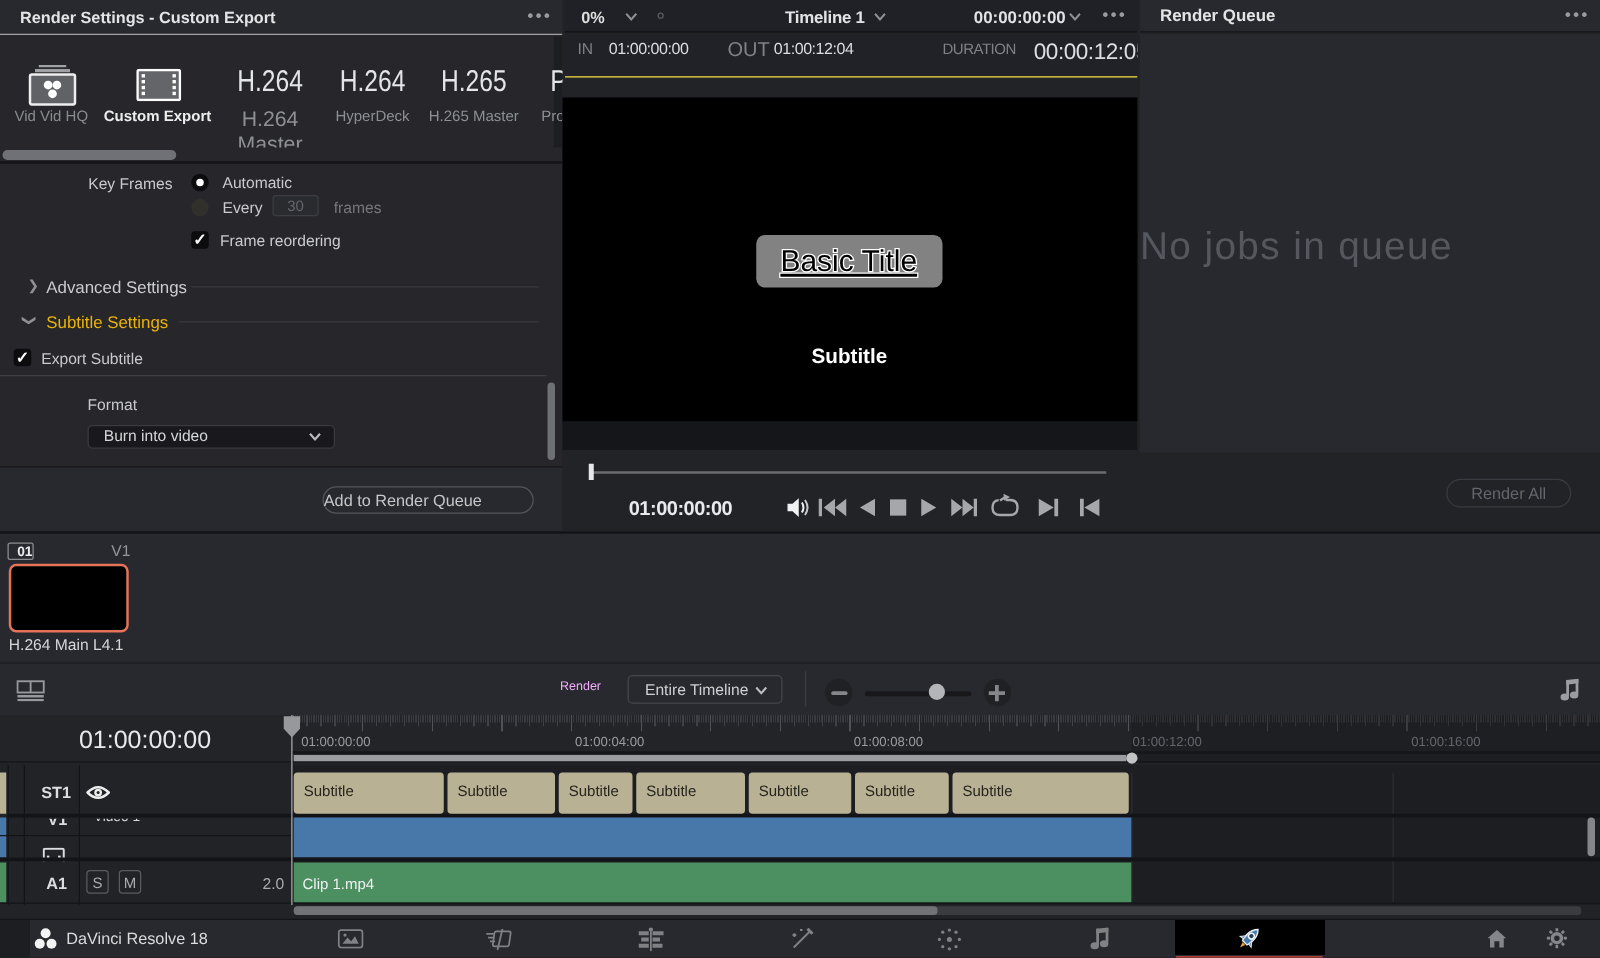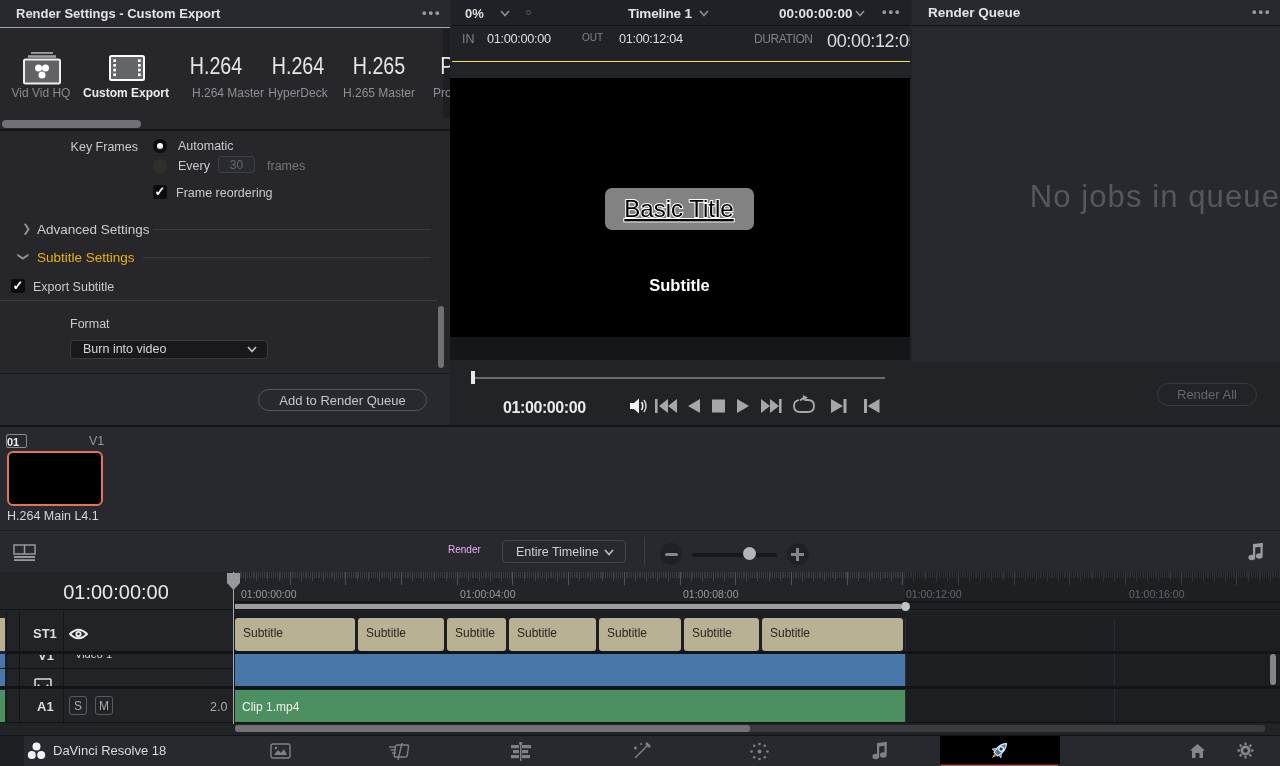--- a/index.html
+++ b/index.html
@@ -36,21 +36,21 @@
           <rect x="4.3" y="13.7" width="2.7" height="2.7"></rect>
           <rect x="4.3" y="18.4" width="2.7" height="2.7"></rect>
         <rect x="29" y="4.3" width="2.7" height="2.7"></rect>
           <rect x="29" y="9" width="2.7" height="2.7"></rect>
           <rect x="29" y="13.7" width="2.7" height="2.7"></rect>
           <rect x="29" y="18.4" width="2.7" height="2.7"></rect>
       </g>
     </svg>
     <span class="abs" style="left:75px;top:57px;width:102px;text-align:center;font-size:12px;color:#eceded;font-weight:bold;white-space:nowrap">Custom Export</span>
     <div class="abs" style="left:168px;top:23px;width:96px;text-align:center;font-size:24px;color:#e4e5e7;transform:scaleX(0.82)">H.264</div>
-    <span class="abs" style="left:168px;top:57px;width:96px;text-align:right;font-size:12px;color:#8e9094">H.264 Master</span>
+    <span class="abs" style="left:168px;top:57px;width:96px;text-align:center;font-size:17px;color:#8e9094">H.264 Master</span>
     <div class="abs" style="left:250px;top:23px;width:96px;text-align:center;font-size:24px;color:#e4e5e7;transform:scaleX(0.82)">H.264</div>
     <span class="abs" style="left:250px;top:57px;width:96px;text-align:center;font-size:12px;color:#8e9094">HyperDeck</span>
     <div class="abs" style="left:331px;top:23px;width:96px;text-align:center;font-size:24px;color:#e4e5e7;transform:scaleX(0.82)">H.265</div>
     <span class="abs" style="left:331px;top:57px;width:96px;text-align:center;font-size:12px;color:#8e9094">H.265 Master</span>
     <div class="abs" style="left:439px;top:23px;font-size:24px;color:#e4e5e7;z-index:2;transform:scaleX(0.85)">P</div>
     <span class="abs" style="left:433px;top:57px;font-size:12px;color:#8e9094">Pro</span>
   </div>
 
   <div class="abs" style="left:2px;top:120px;width:139px;height:8px;border-radius:4px;background:#6f7176"></div>
   <div class="abs" style="left:0px;top:129px;width:450px;height:1.5px;background:#141519"></div>
@@ -80,21 +80,21 @@
     <span class="abs" style="left:70px;top:187px">Format</span>
     <div class="abs" style="left:70px;top:210px;width:198px;height:19px;background:#19191d;border:1px solid #3a3b3f;border-radius:4px;color:#d5d6d8;font-size:12.5px;line-height:17px;padding-left:12px">Burn into video
       <svg class="abs" style="right:10px;top:5px" width="10" height="7" viewBox="0 0 10 7">
           <path d="M1 1 L5 5.5 L9 1" fill="none" stroke="#babbbe" stroke-width="1.8"></path>
         </svg>
     </div>
     <div class="abs" style="left:438px;top:176px;width:6px;height:62px;border-radius:3px;background:#6f7074"></div>
   </div>
 
   <div class="abs" style="left:0;top:373px;width:450px;height:52px;background:#28292e;border-top:1px solid #17181b">
-    <div class="abs" style="left:258px;top:15px;width:169px;height:22px;border:1px solid #53555a;border-radius:12px;color:#c6c7c9;font-size:13px;text-align:center;line-height:21px">Add to Render Queue</div>
+    <div class="abs" style="left:258px;top:15px;width:169px;height:22px;border:1px solid #53555a;border-radius:12px;color:#c6c7c9;font-size:13px;line-height:21px">Add to Render Queue</div>
   </div>
 </div>
 
 <div class="abs" style="left:450px;top:0;width:460px;height:425px;background:#222327">
   <div class="abs" style="left:2px;top:0;width:458px;height:26px;background:#202126;border-bottom:1px solid #101114">
     <span class="abs" style="left:13px;top:6px;font-size:13px;font-weight:bold;color:#dededf">0%</span>
     <svg class="abs" style="left:48px;top:10px" width="10" height="7" viewBox="0 0 10 7">
         <path d="M1 1 L5 5.5 L9 1" fill="none" stroke="#8e8f93" stroke-width="1.6"></path>
       </svg>
     <div class="abs" style="left:74px;top:10px;width:5px;height:5px;border-radius:50%;border:1px solid #5b5c60"></div>
@@ -104,21 +104,21 @@
       </svg>
     <span class="abs" style="left:327px;top:6px;font-size:13.5px;font-weight:bold;color:#e2e3e5">00:00:00:00</span>
     <svg class="abs" style="left:403px;top:10px" width="10" height="7" viewBox="0 0 10 7">
         <path d="M1 1 L5 5.5 L9 1" fill="none" stroke="#8e8f93" stroke-width="1.6"></path>
       </svg>
     <span class="abs dots" style="left:430px;top:4px">•••</span>
   </div>
   <div class="abs" style="left:2px;top:27px;width:458px;height:35px;background:#212227;border-bottom:1px solid #fde047">
     <span class="abs" style="left:10px;top:5px;color:#808186;font-size:12.5px">IN</span>
     <span class="abs" style="left:35px;top:4px;color:#dcdde0;font-size:12.8px;letter-spacing:-0.35px">01:00:00:00</span>
-    <span class="abs" style="left:130px;top:5px;color:#808186;font-size:10px">OUT</span>
+    <span class="abs" style="left:130px;top:5px;color:#808186;font-size:16px">OUT</span>
     <span class="abs" style="left:167px;top:4px;color:#dcdde0;font-size:12.8px;letter-spacing:-0.35px">01:00:12:04</span>
     <span class="abs" style="left:302px;top:5px;color:#808186;font-size:12px;letter-spacing:-0.4px">DURATION</span>
     <span class="abs" style="left:375px;top:4px;color:#dcdde0;font-size:18px;letter-spacing:-0.35px">00:00:12:05</span>
   </div>
   
   <div class="abs" style="left:0px;top:360px;width:460px;height:65px;background:#222327"></div>
   <div class="abs" style="left:0px;top:337px;width:460px;height:23px;background:#15161a"></div>
   <div class="abs" style="left:0px;top:78px;width:477px;height:259px;background:#000">
     <div class="abs" style="left:155px;top:110px;width:149px;height:42px;background:#828282;border-radius:7px"></div>
     <svg class="abs" style="left:155px;top:110px" width="149" height="42" viewBox="0 0 149 42">
@@ -175,29 +175,29 @@
       </g>
   </svg>
 </div>
 
 <div class="abs" style="left:910px;top:0;width:370px;height:425px;background:#222327">
   <div class="abs" style="left:2px;top:0;width:368px;height:26px;background:#28292e;border-bottom:1px solid #141518">
     <span class="abs" style="left:16px;top:5px;font-size:13.5px;font-weight:bold;color:#e3e4e6">Render Queue</span>
     <span class="abs dots" style="left:340px;top:4px">•••</span>
   </div>
   <div class="abs" style="left:2px;top:27px;width:368px;height:335px;background:#28292e">
-    <div class="abs" style="left:0;top:152px;width:368px;text-align:right;font-size:31px;color:#54575e;letter-spacing:1.1px">No jobs in queue</div>
+    <div class="abs" style="left:0;top:152px;width:368px;text-align:left;font-size:31px;color:#54575e;letter-spacing:1.1px">No jobs in queue</div>
   </div>
   <div class="abs" style="left:2px;top:363px;width:368px;height:62px;background:#222327">
     <div class="abs" style="left:245px;top:20px;width:100px;height:23px;border:1px solid #3a3b40;border-radius:12px;color:#63666d;font-size:13px;text-align:center;line-height:22px">Render All</div>
   </div>
 </div>
 
 <div class="abs" style="left:0;top:425px;width:1280px;height:105px;background:#28292e;border-top:2px solid #131417">
-  <div class="abs" style="left:6px;top:7px;width:21px;height:14px;border:1px solid #8b8c90;border-radius:2px;color:#eceded;font-size:11px;font-weight:bold;text-align:left;line-height:14px">01</div>
+  <div class="abs" style="left:6px;top:7px;width:21px;height:14px;border:1px solid #8b8c90;border-radius:2px;color:#eceded;font-size:11px;font-weight:bold;text-align:right;line-height:14px">01</div>
   <span class="abs" style="left:89px;top:7px;color:#95969a;font-size:12.5px">V1</span>
   <div class="abs" style="left:7px;top:24px;width:96px;height:55px;background:#000;border:2px solid #e4735a;border-radius:6px"></div>
   <span class="abs" style="left:7px;top:82px;color:#d5d6d8;font-size:12.5px">H.264 Main L4.1</span>
 </div>
 
 <div class="abs" style="left:0;top:530px;width:1280px;height:42px;background:#28292e;border-top:1px solid #1b1c20">
   <svg class="abs" style="left:13px;top:13px" width="23" height="17" viewBox="0 0 23 17">
     <g fill="none" stroke="#97989c" stroke-width="1.5">
       <rect x="1" y="1" width="21" height="9"></rect>
         <line x1="11.5" y1="1" x2="11.5" y2="10"></line>

